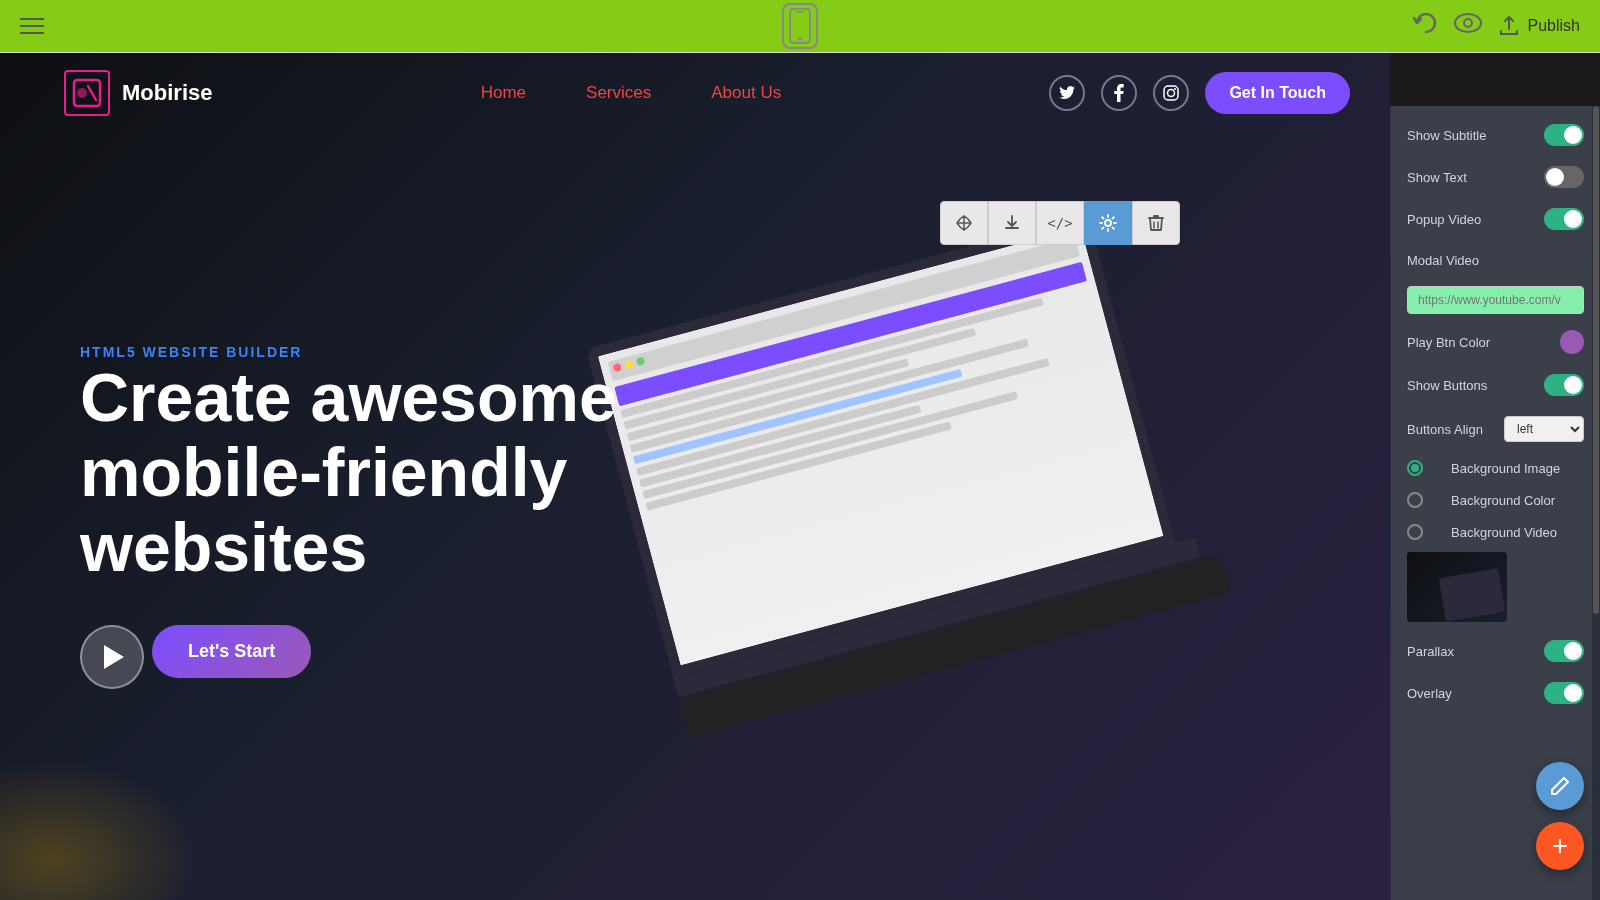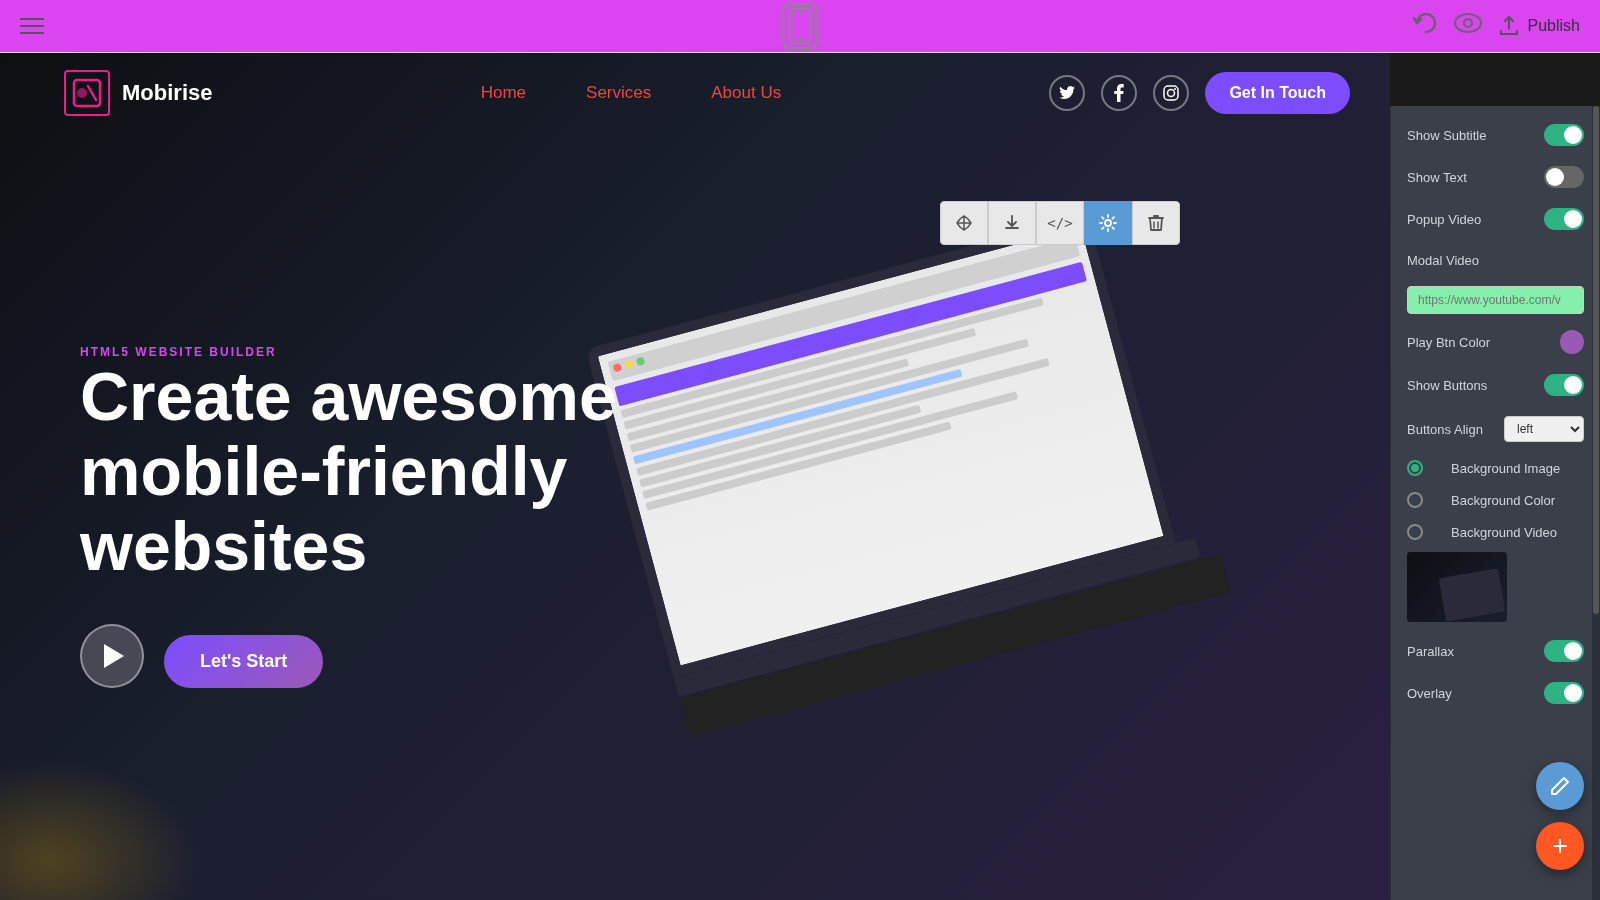--- a/index.html
+++ b/index.html
@@ -1,21 +1,21 @@
 <!DOCTYPE html>
 <html><head>
   <meta charset="utf-8">
   <style>
     * { box-sizing: border-box; margin: 0; padding: 0; }
     body { font-family: 'Segoe UI', Arial, sans-serif; background: #1a1a1a; width: 1600px; height: 900px; overflow: hidden; position: relative; }
 
     
     #top-toolbar {
       height: 53px;
-      background: #d946ef;
+      background: #84cc16;
       border-bottom: 1px solid #ddd;
       display: flex;
       align-items: center;
       justify-content: space-between;
       padding: 0 20px;
       position: relative;
       z-index: 100;
     }
     #top-toolbar .left-icons { display: flex; align-items: center; gap: 8px; }
     #top-toolbar .center-icon { position: absolute; left: 50%; transform: translateX(-50%); }
@@ -151,34 +151,34 @@
       border-radius: 50%;
     }
 
     .hero-content {
       position: relative;
       z-index: 5;
       max-width: 600px;
       padding-top: 80px;
     }
     .hero-subtitle {
-      color: #d946ef;
-      font-size: 12px;
+      color: #3b82f6;
+      font-size: 14px;
       font-weight: 700;
       letter-spacing: 2px;
       text-transform: uppercase;
     }
     .hero-title {
       color: #fff;
       font-size: 68px;
       font-weight: 800;
       line-height: 1.1;
       margin-bottom: 40px;
     }
-    .hero-buttons { display: flex; align-items: flex-end; gap: 20px; }
+    .hero-buttons { display: flex; align-items: flex-start; gap: 8px; }
     .play-btn {
       width: 64px; height: 64px;
       border-radius: 50%;
       background: rgba(255,255,255,0.2);
       border: 2px solid rgba(255,255,255,0.4);
       display: flex; align-items: center; justify-content: center;
       cursor: pointer;
     }
     .play-triangle {
       width: 0; height: 0;

